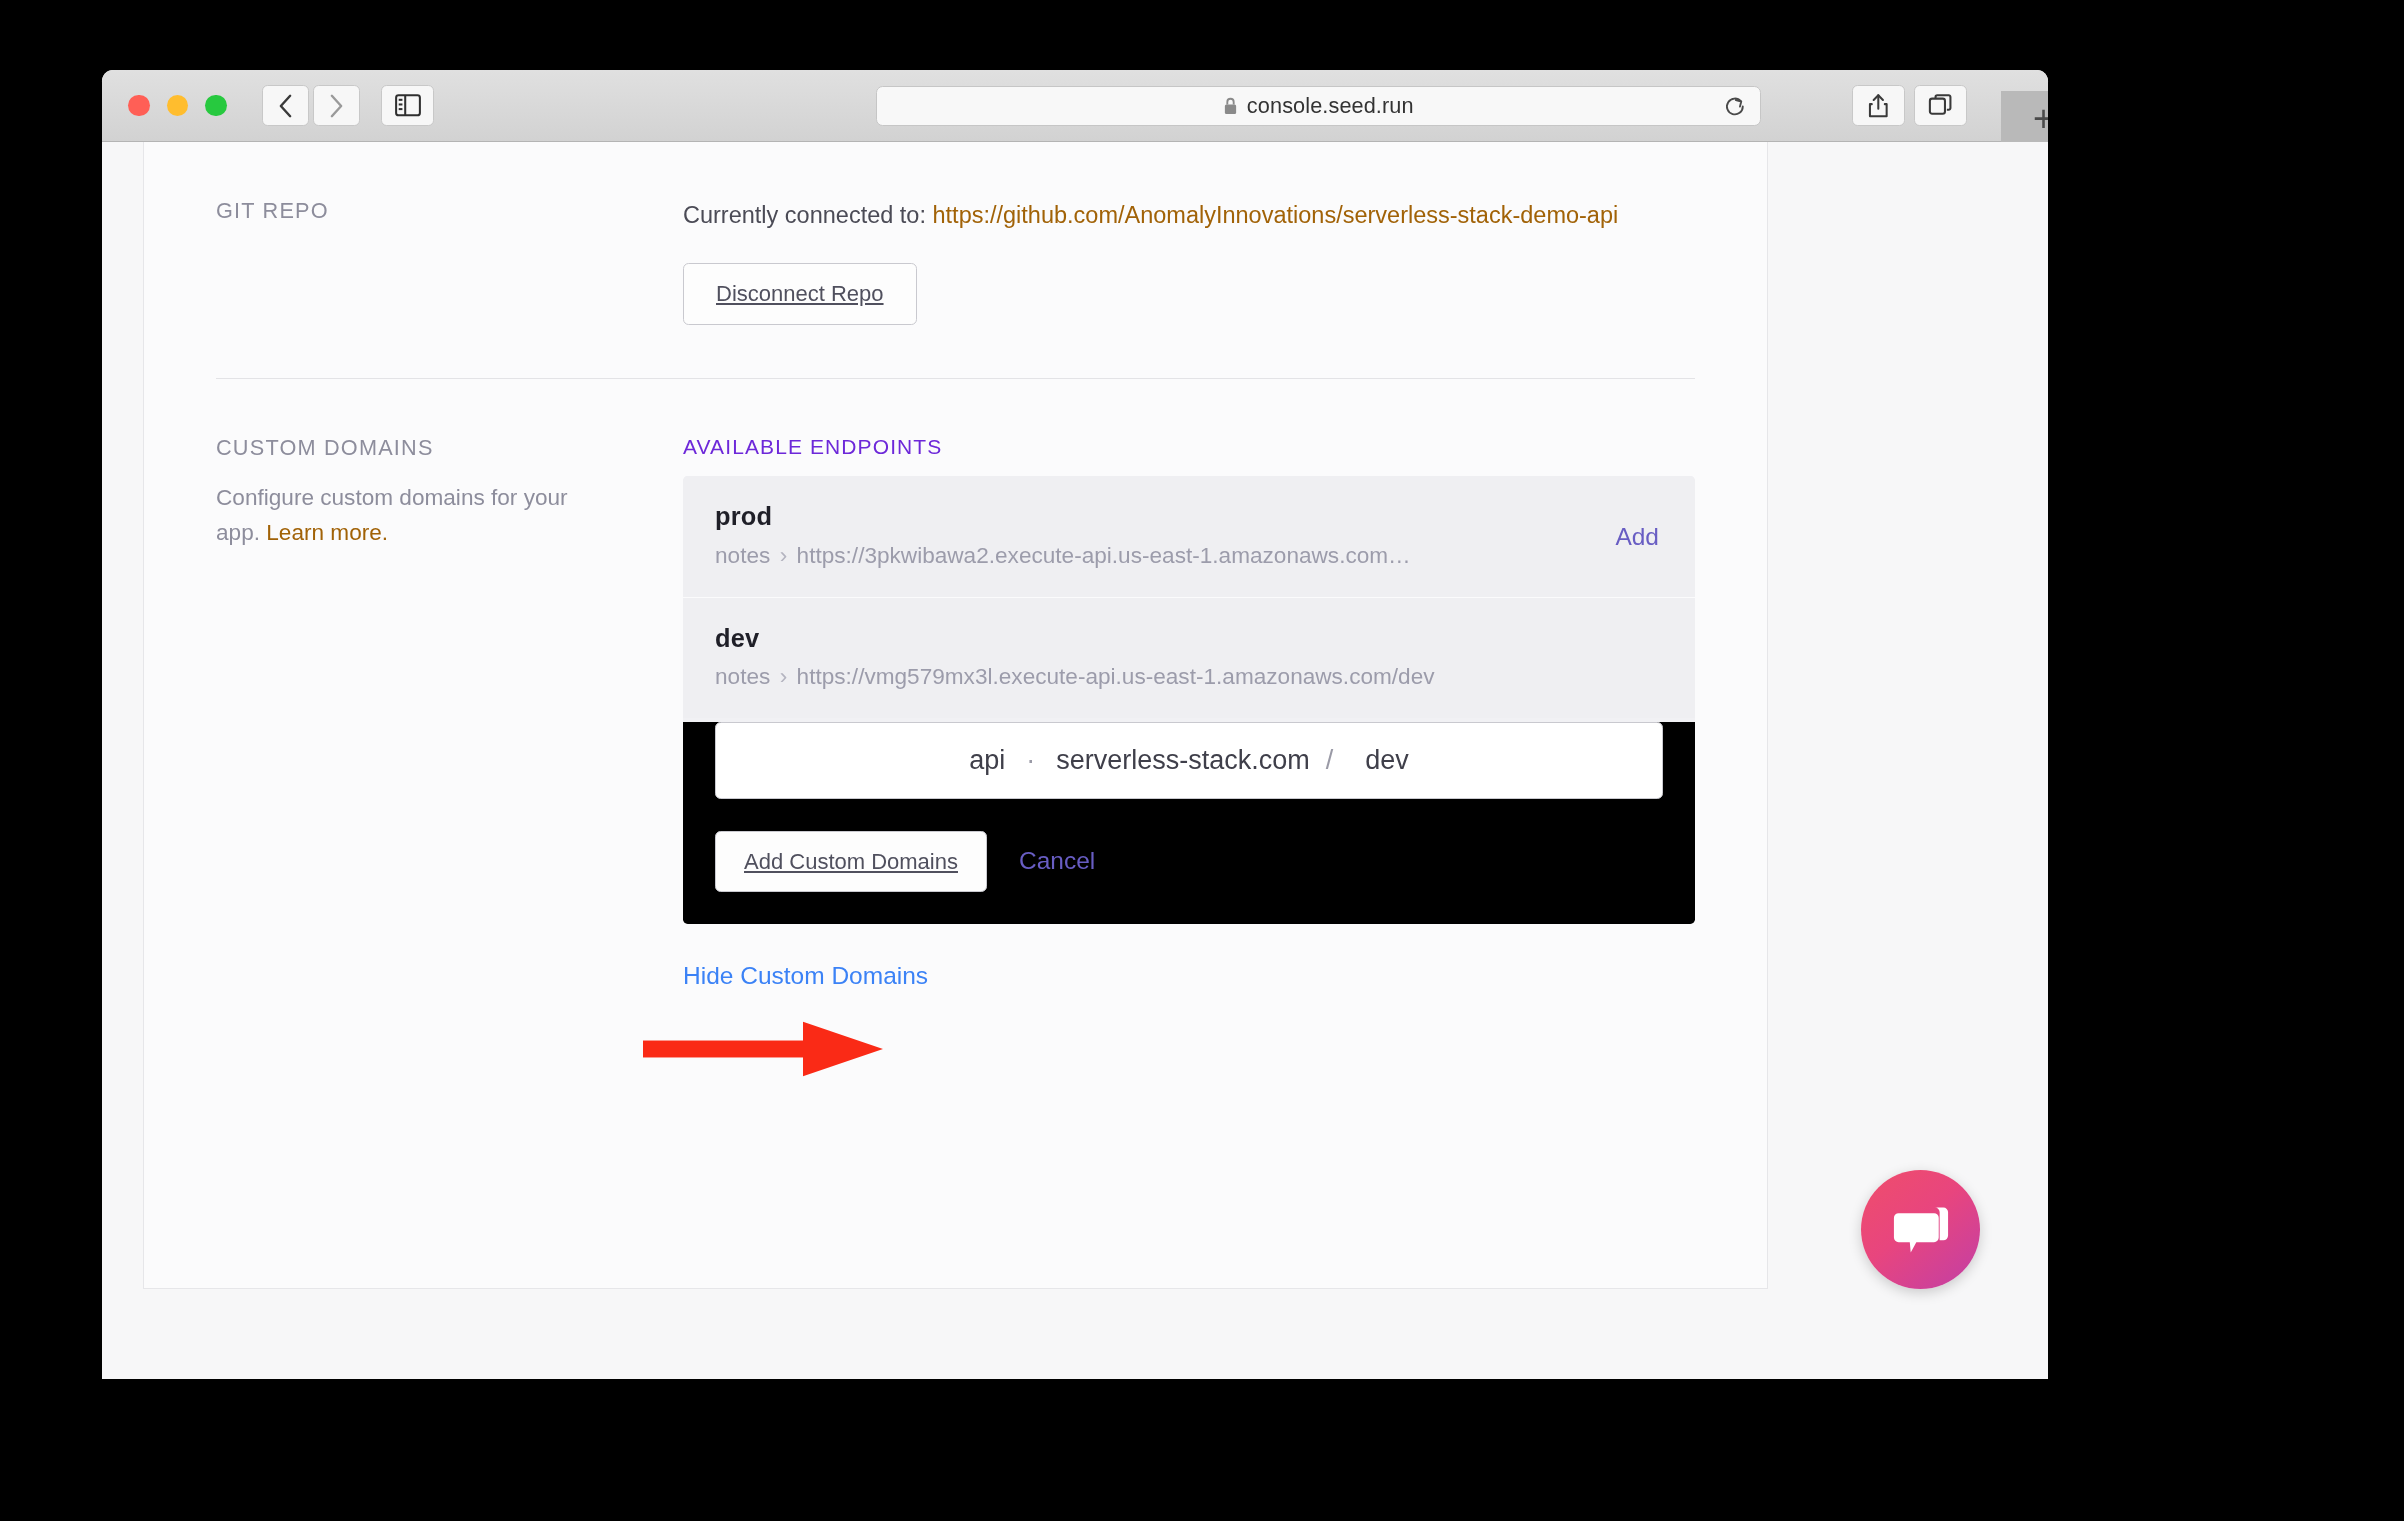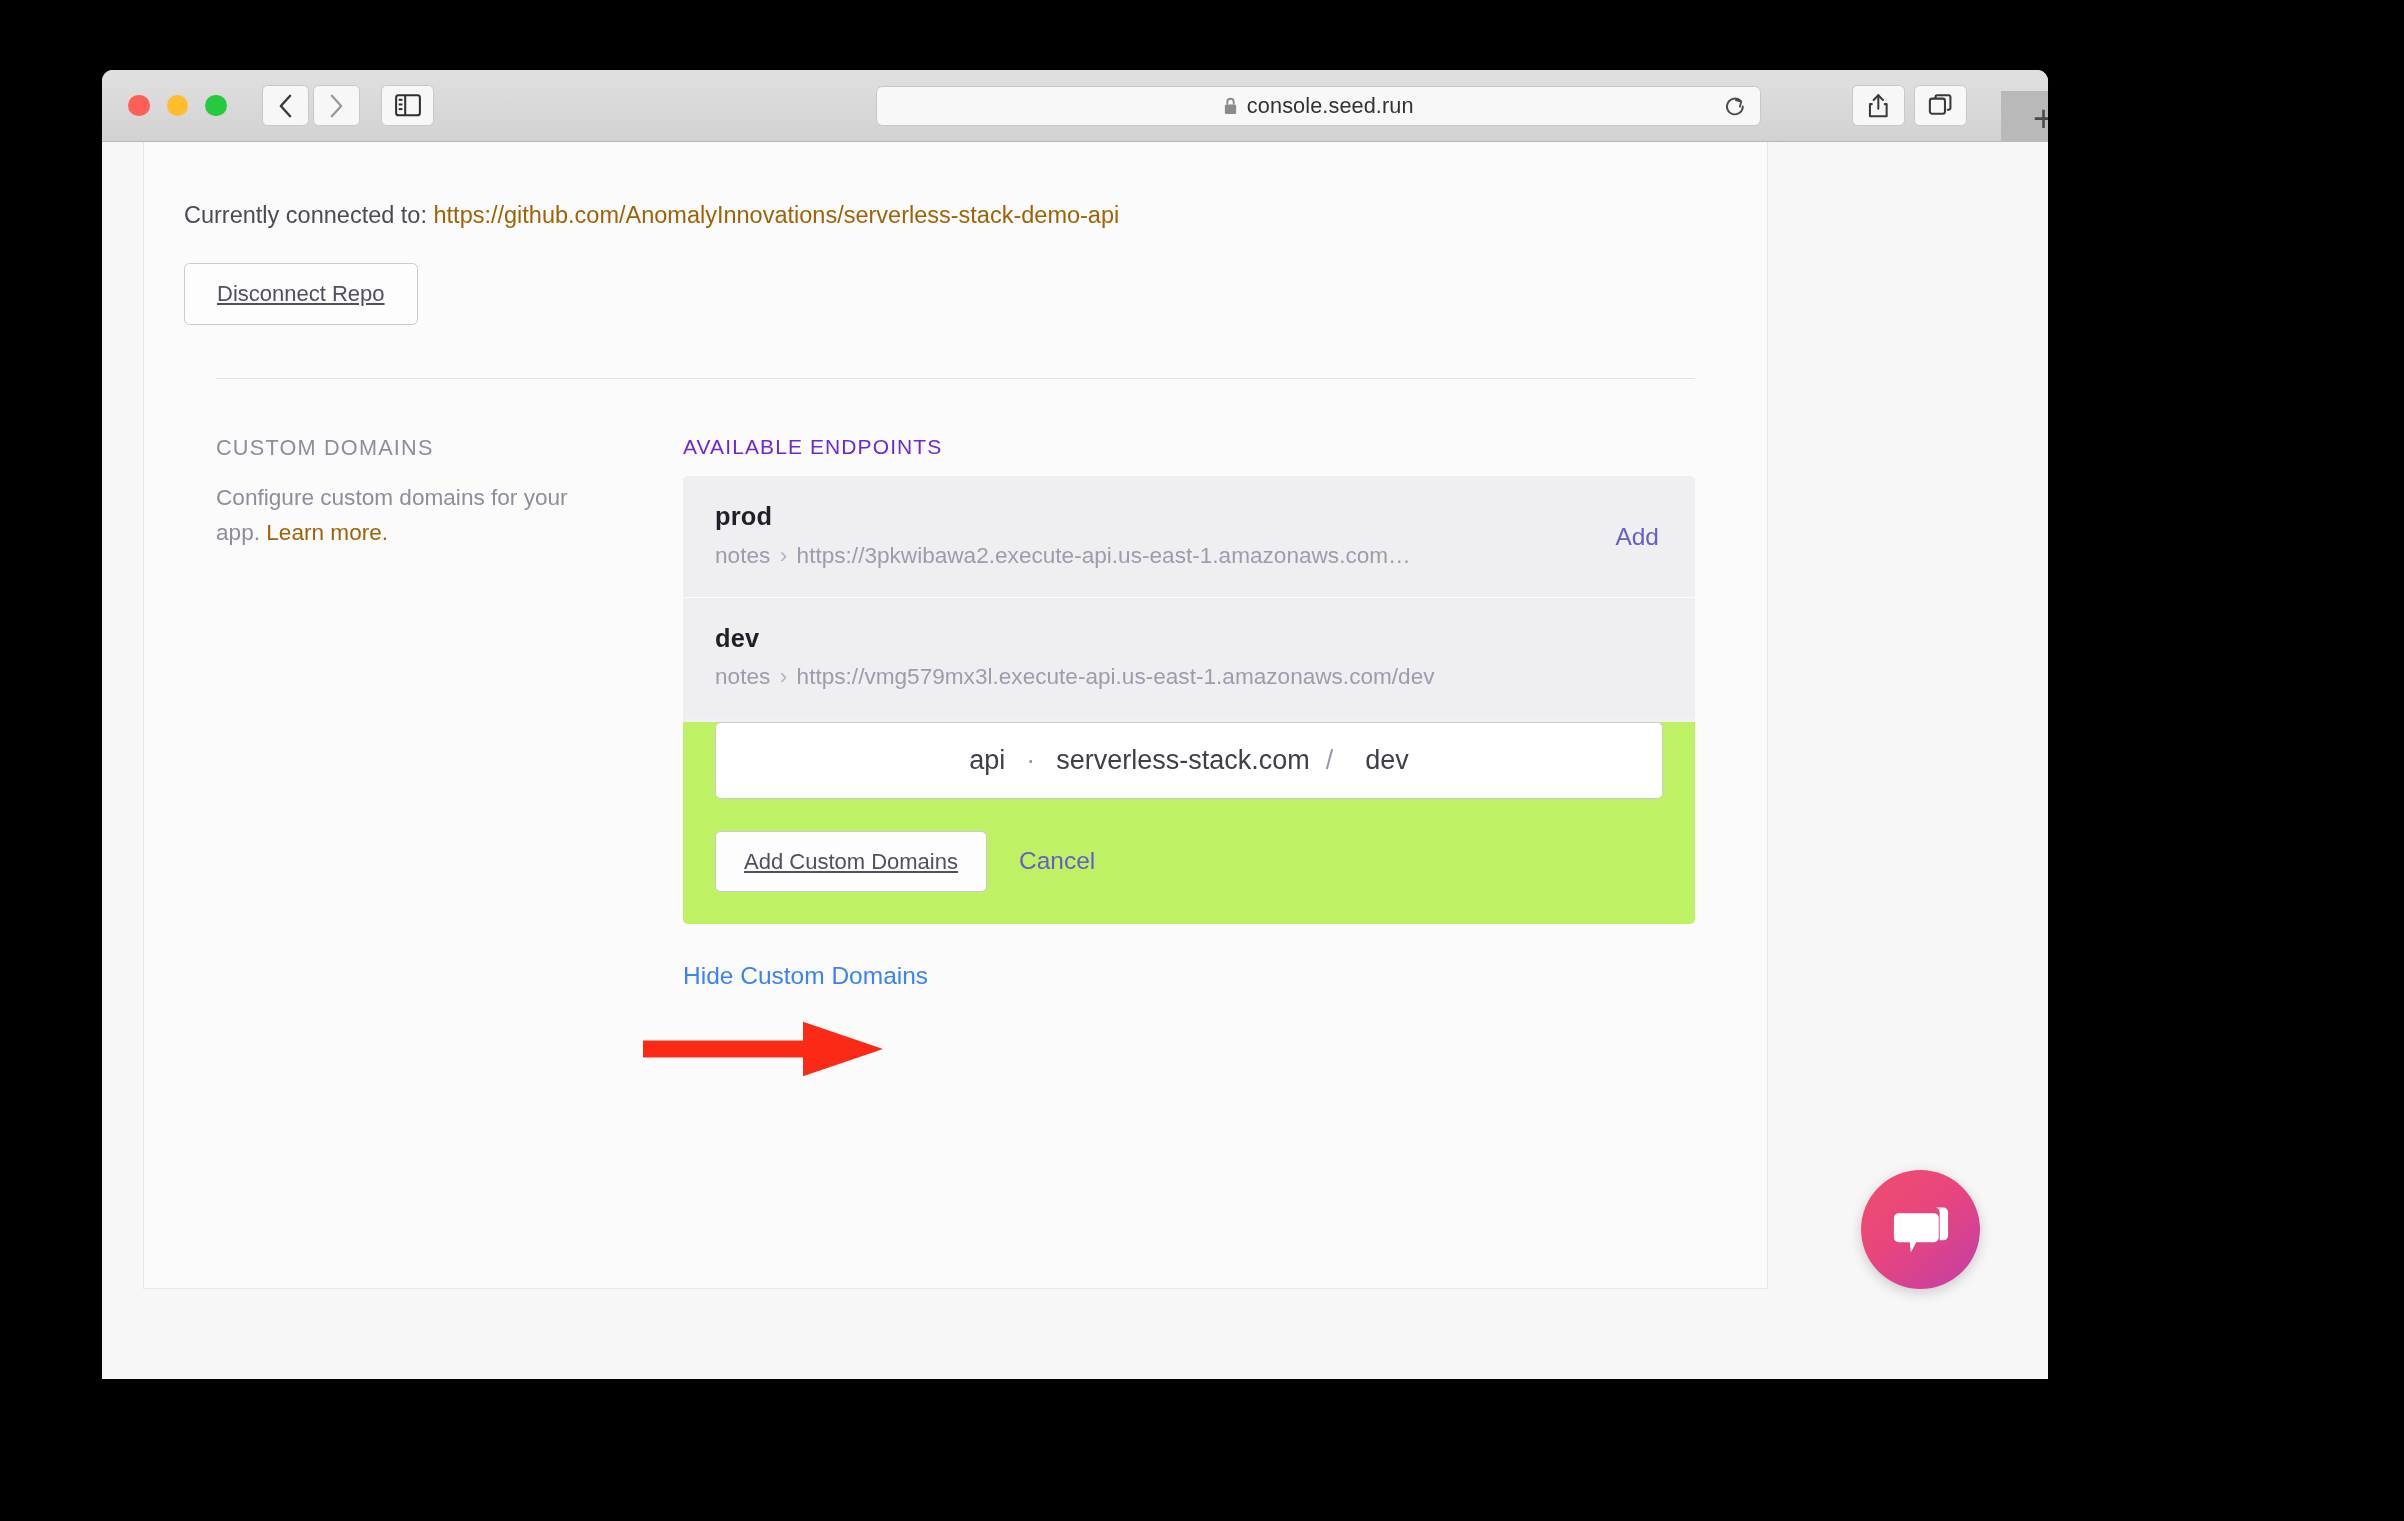--- a/index.html
+++ b/index.html
@@ -251,21 +251,21 @@
     right: 36px;
     top: 50%;
     transform: translateY(-50%);
     font-size: 24.5px;
     color: #685dc3;
     text-decoration: none;
     cursor: pointer;
   }
 
   .domain-form {
-    background: #bef264;
+    background: #000000;
     padding: 0 32px 32px 32px;
   }
 
   .domain-input {
     display: flex;
     align-items: center;
     justify-content: center;
     background: #ffffff;
     border: 0.9px solid #c9c9cf;
     border-radius: 5.6px;
@@ -401,20 +401,23 @@
     <div class="newtab-btn">
       <span>+</span>
     </div>
   </div>
 
   <div class="page">
 
     <div class="card">
 
       <div class="section">
+        <div class="section-left">
+          <div class="section-title">GIT REPO</div>
+        </div>
         <div class="section-right">
           <div class="connected-text">
             <span>Currently connected to: </span><a class="link" href="#">https://github.com/AnomalyInnovations/serverless-stack-demo-api</a>
           </div>
           <div class="btn btn-disconnect">Disconnect Repo</div>
         </div>
       </div>
 
       <div class="divider"></div>
 

